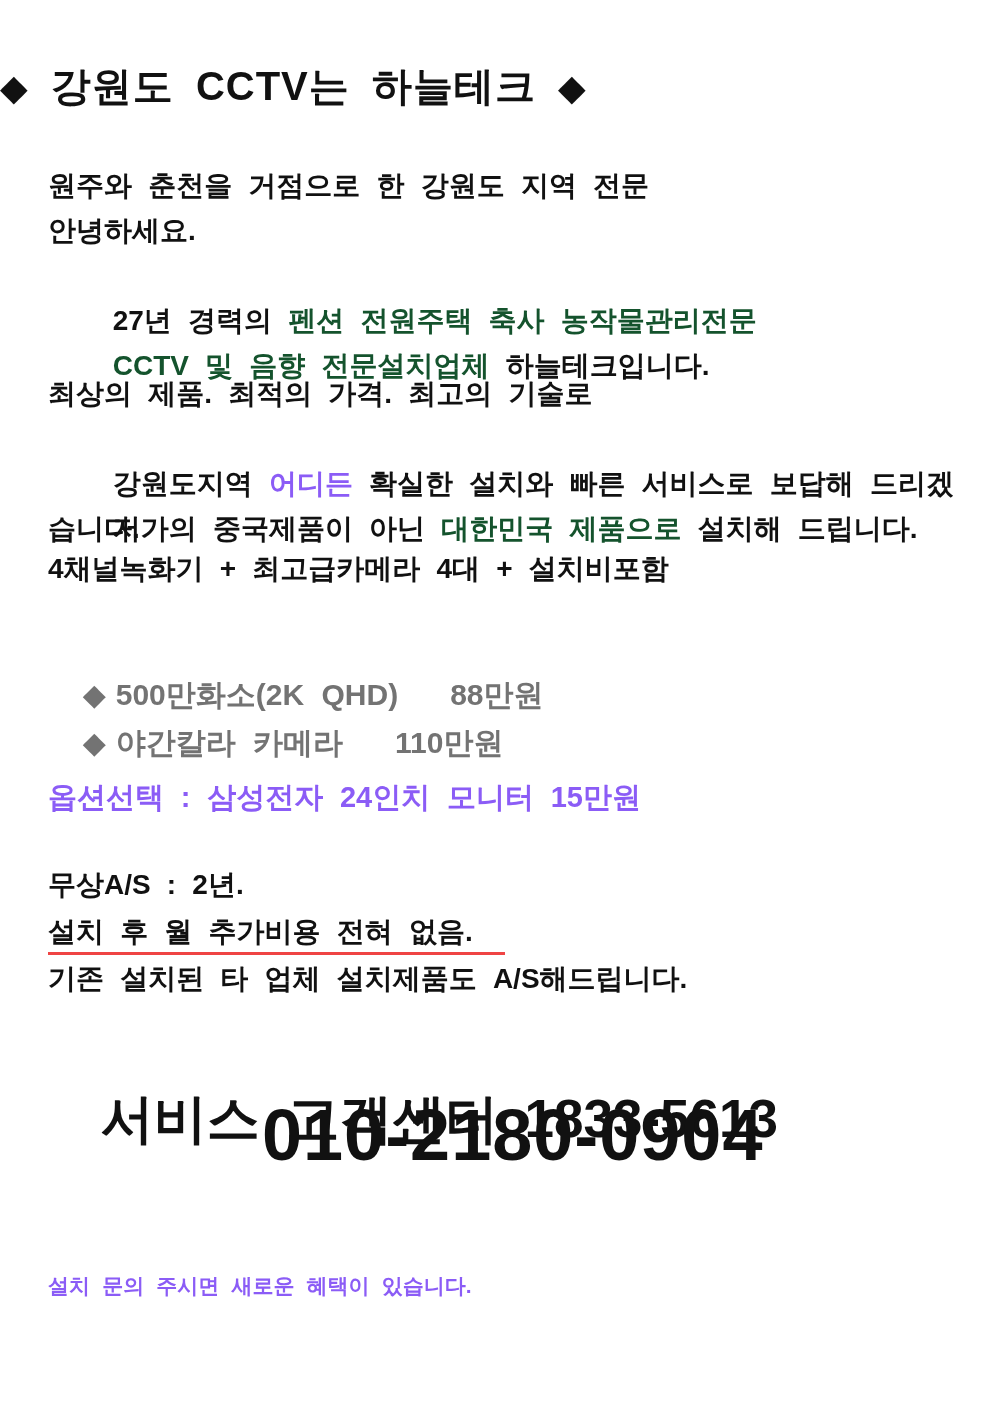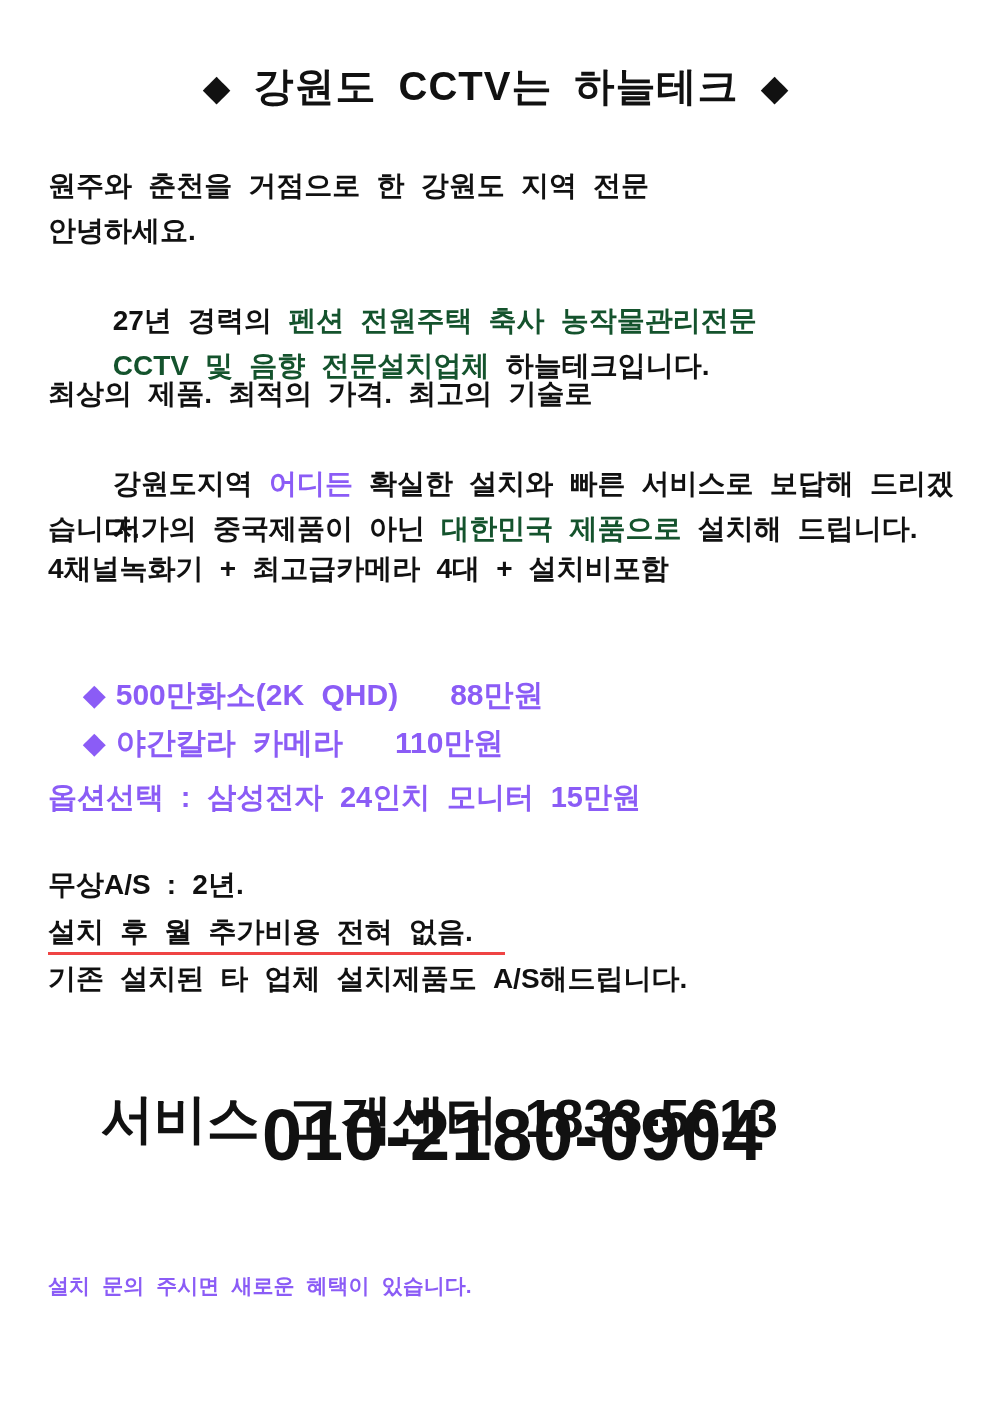--- a/index.html
+++ b/index.html
@@ -17,21 +17,20 @@
     color: #111111;
   }
   .abs { position: absolute; }
   .prewrap { white-space: pre-wrap; }
 
   
   .title-block {
     top: 62px;
     left: 0;
     right: 0;
-    text-align: center;
     font-size: 40px;
     line-height: 48px;
     letter-spacing: 1px;
     word-spacing: 0.25em;
   }
   .title-block .diamond { font-size: 36px; }
 
   
   .body-text {
     left: 48px;
@@ -46,21 +45,21 @@
   .pitch-block   { top: 371px; }
   .package-block { top: 546px; }
 
   .red  { color: #14532d; }
   .blue { color: #8b5cf6; }
 
   
   .price-line {
     left: 48px;
     font-size: 30px;
-    color: #8b5cf6;
+    color: #737373;
     word-spacing: 0.30em;
     line-height: 36px;
   }
   .price-1 { top: 641px; }
   .price-2 { top: 689px; }
   .price-line .diamond {
     font-size: 30px;
     margin-right: 10px;
   }
 

